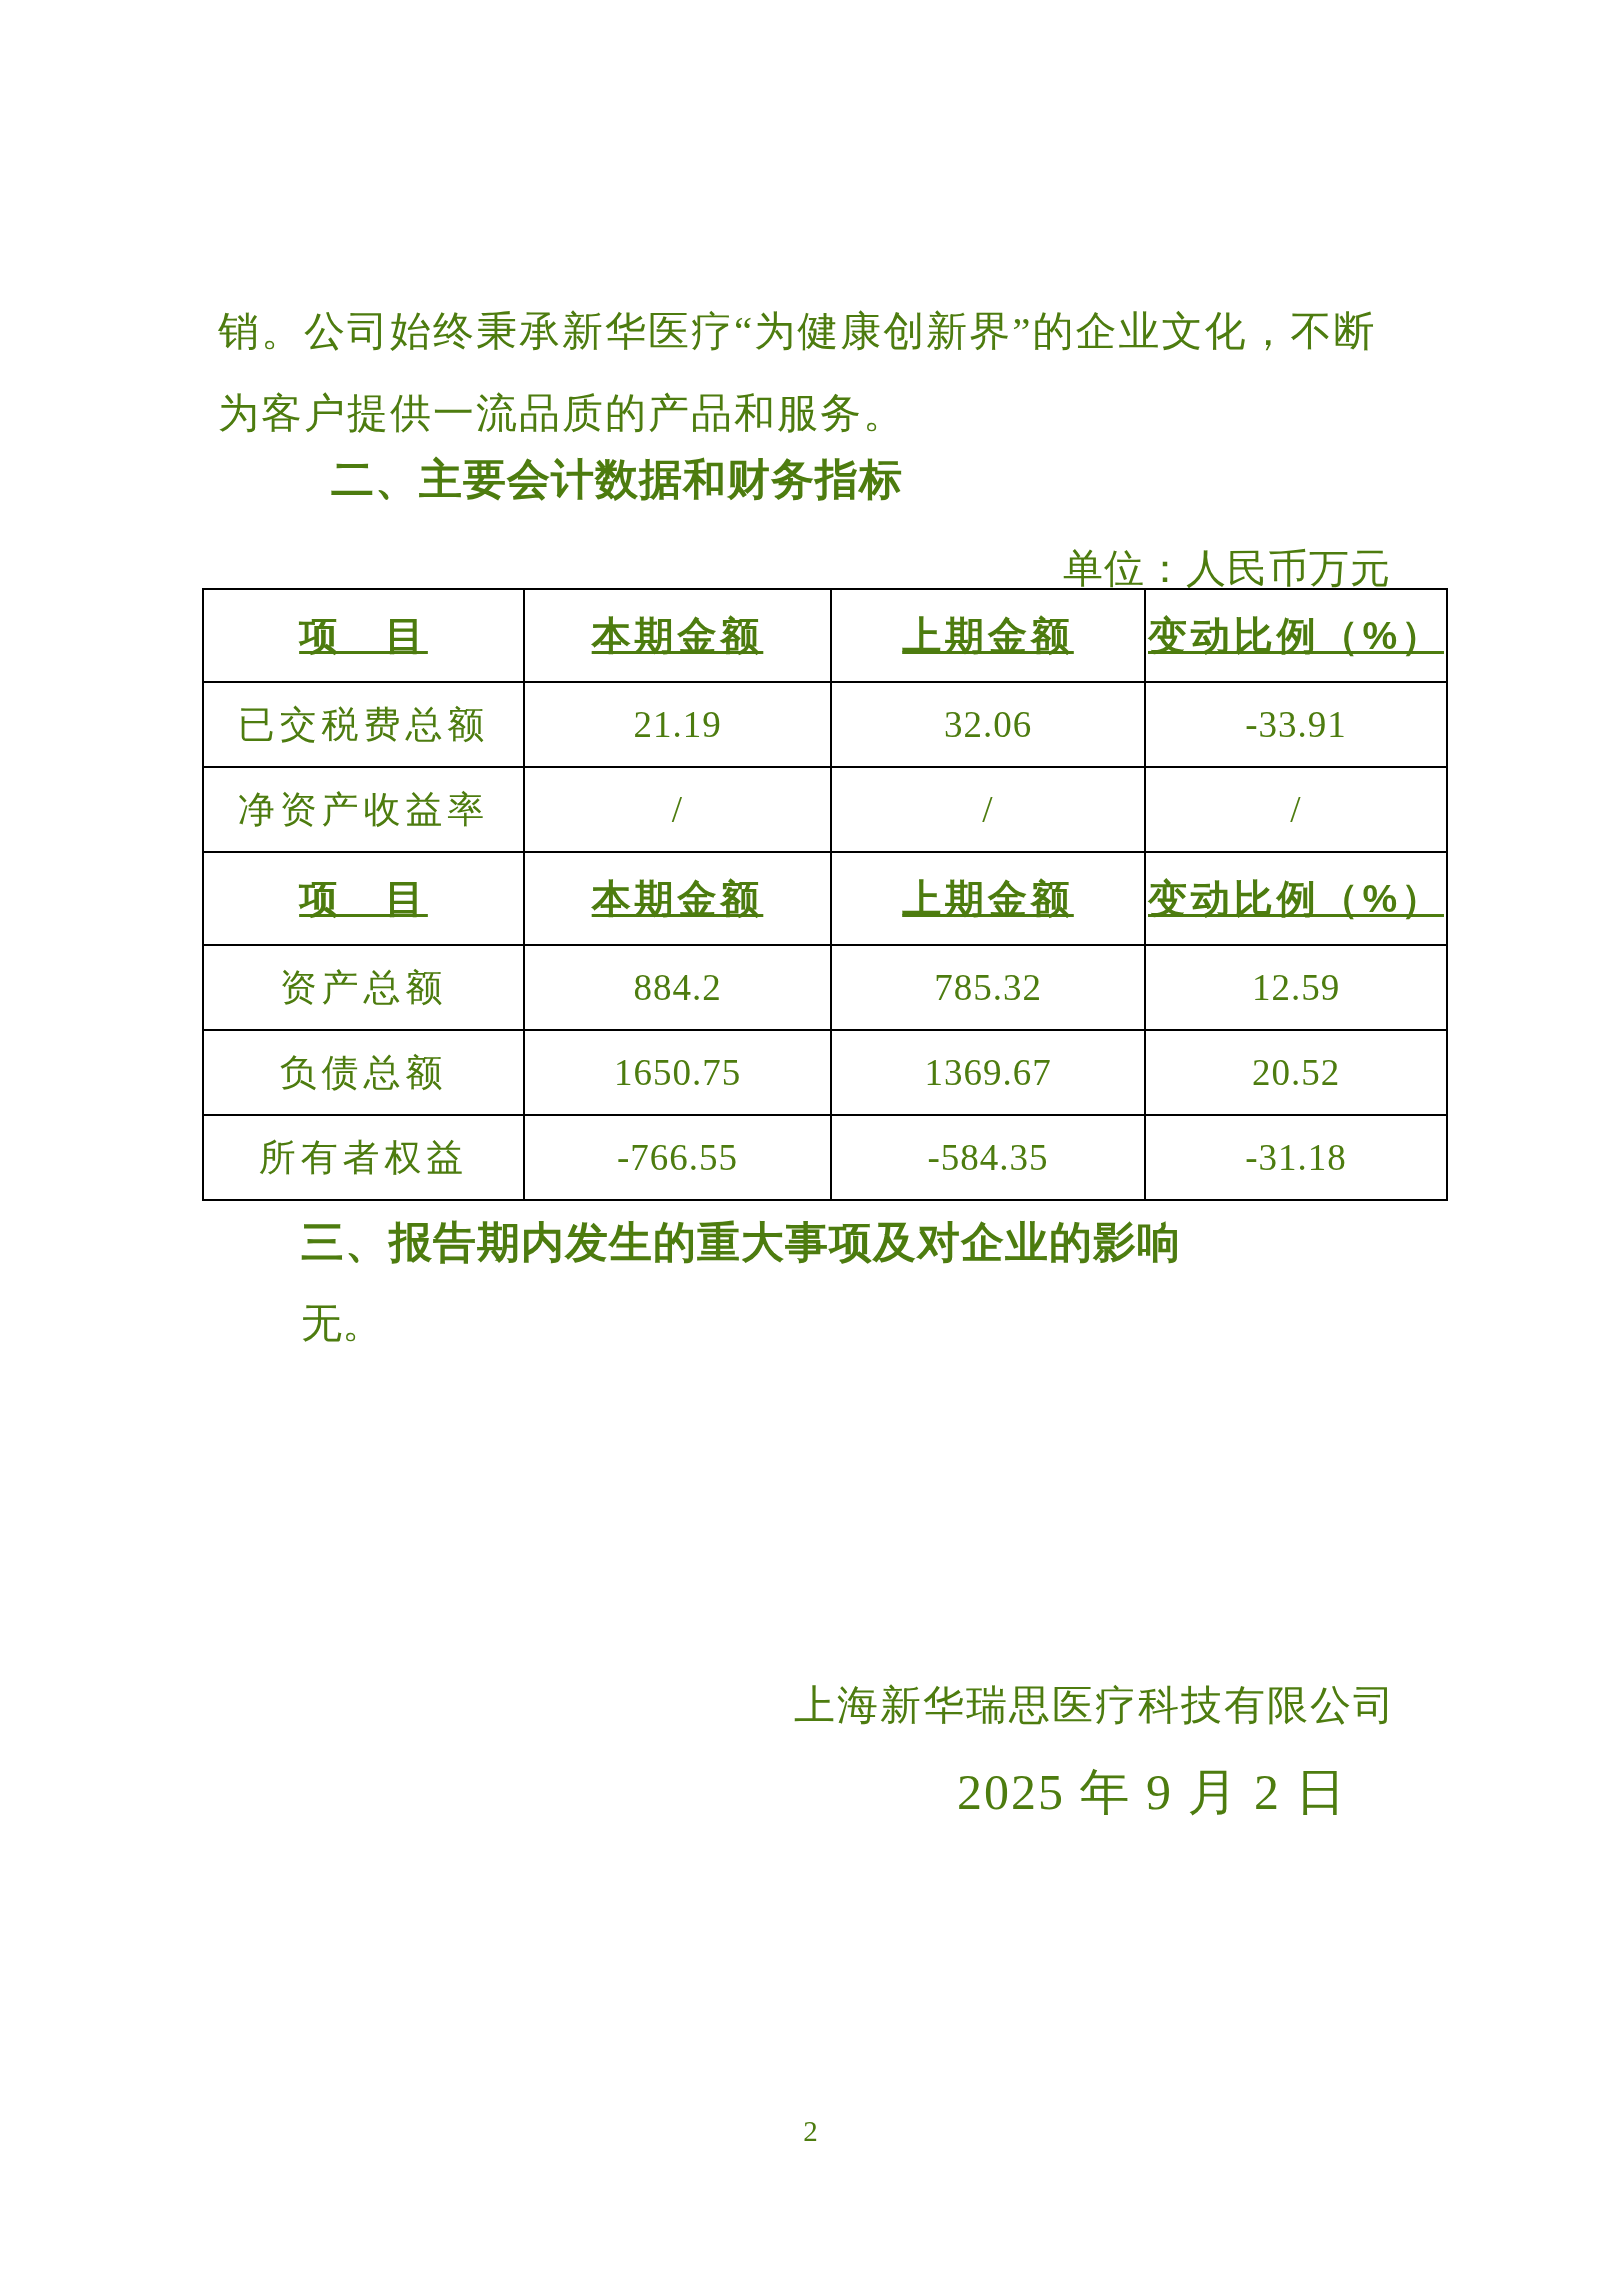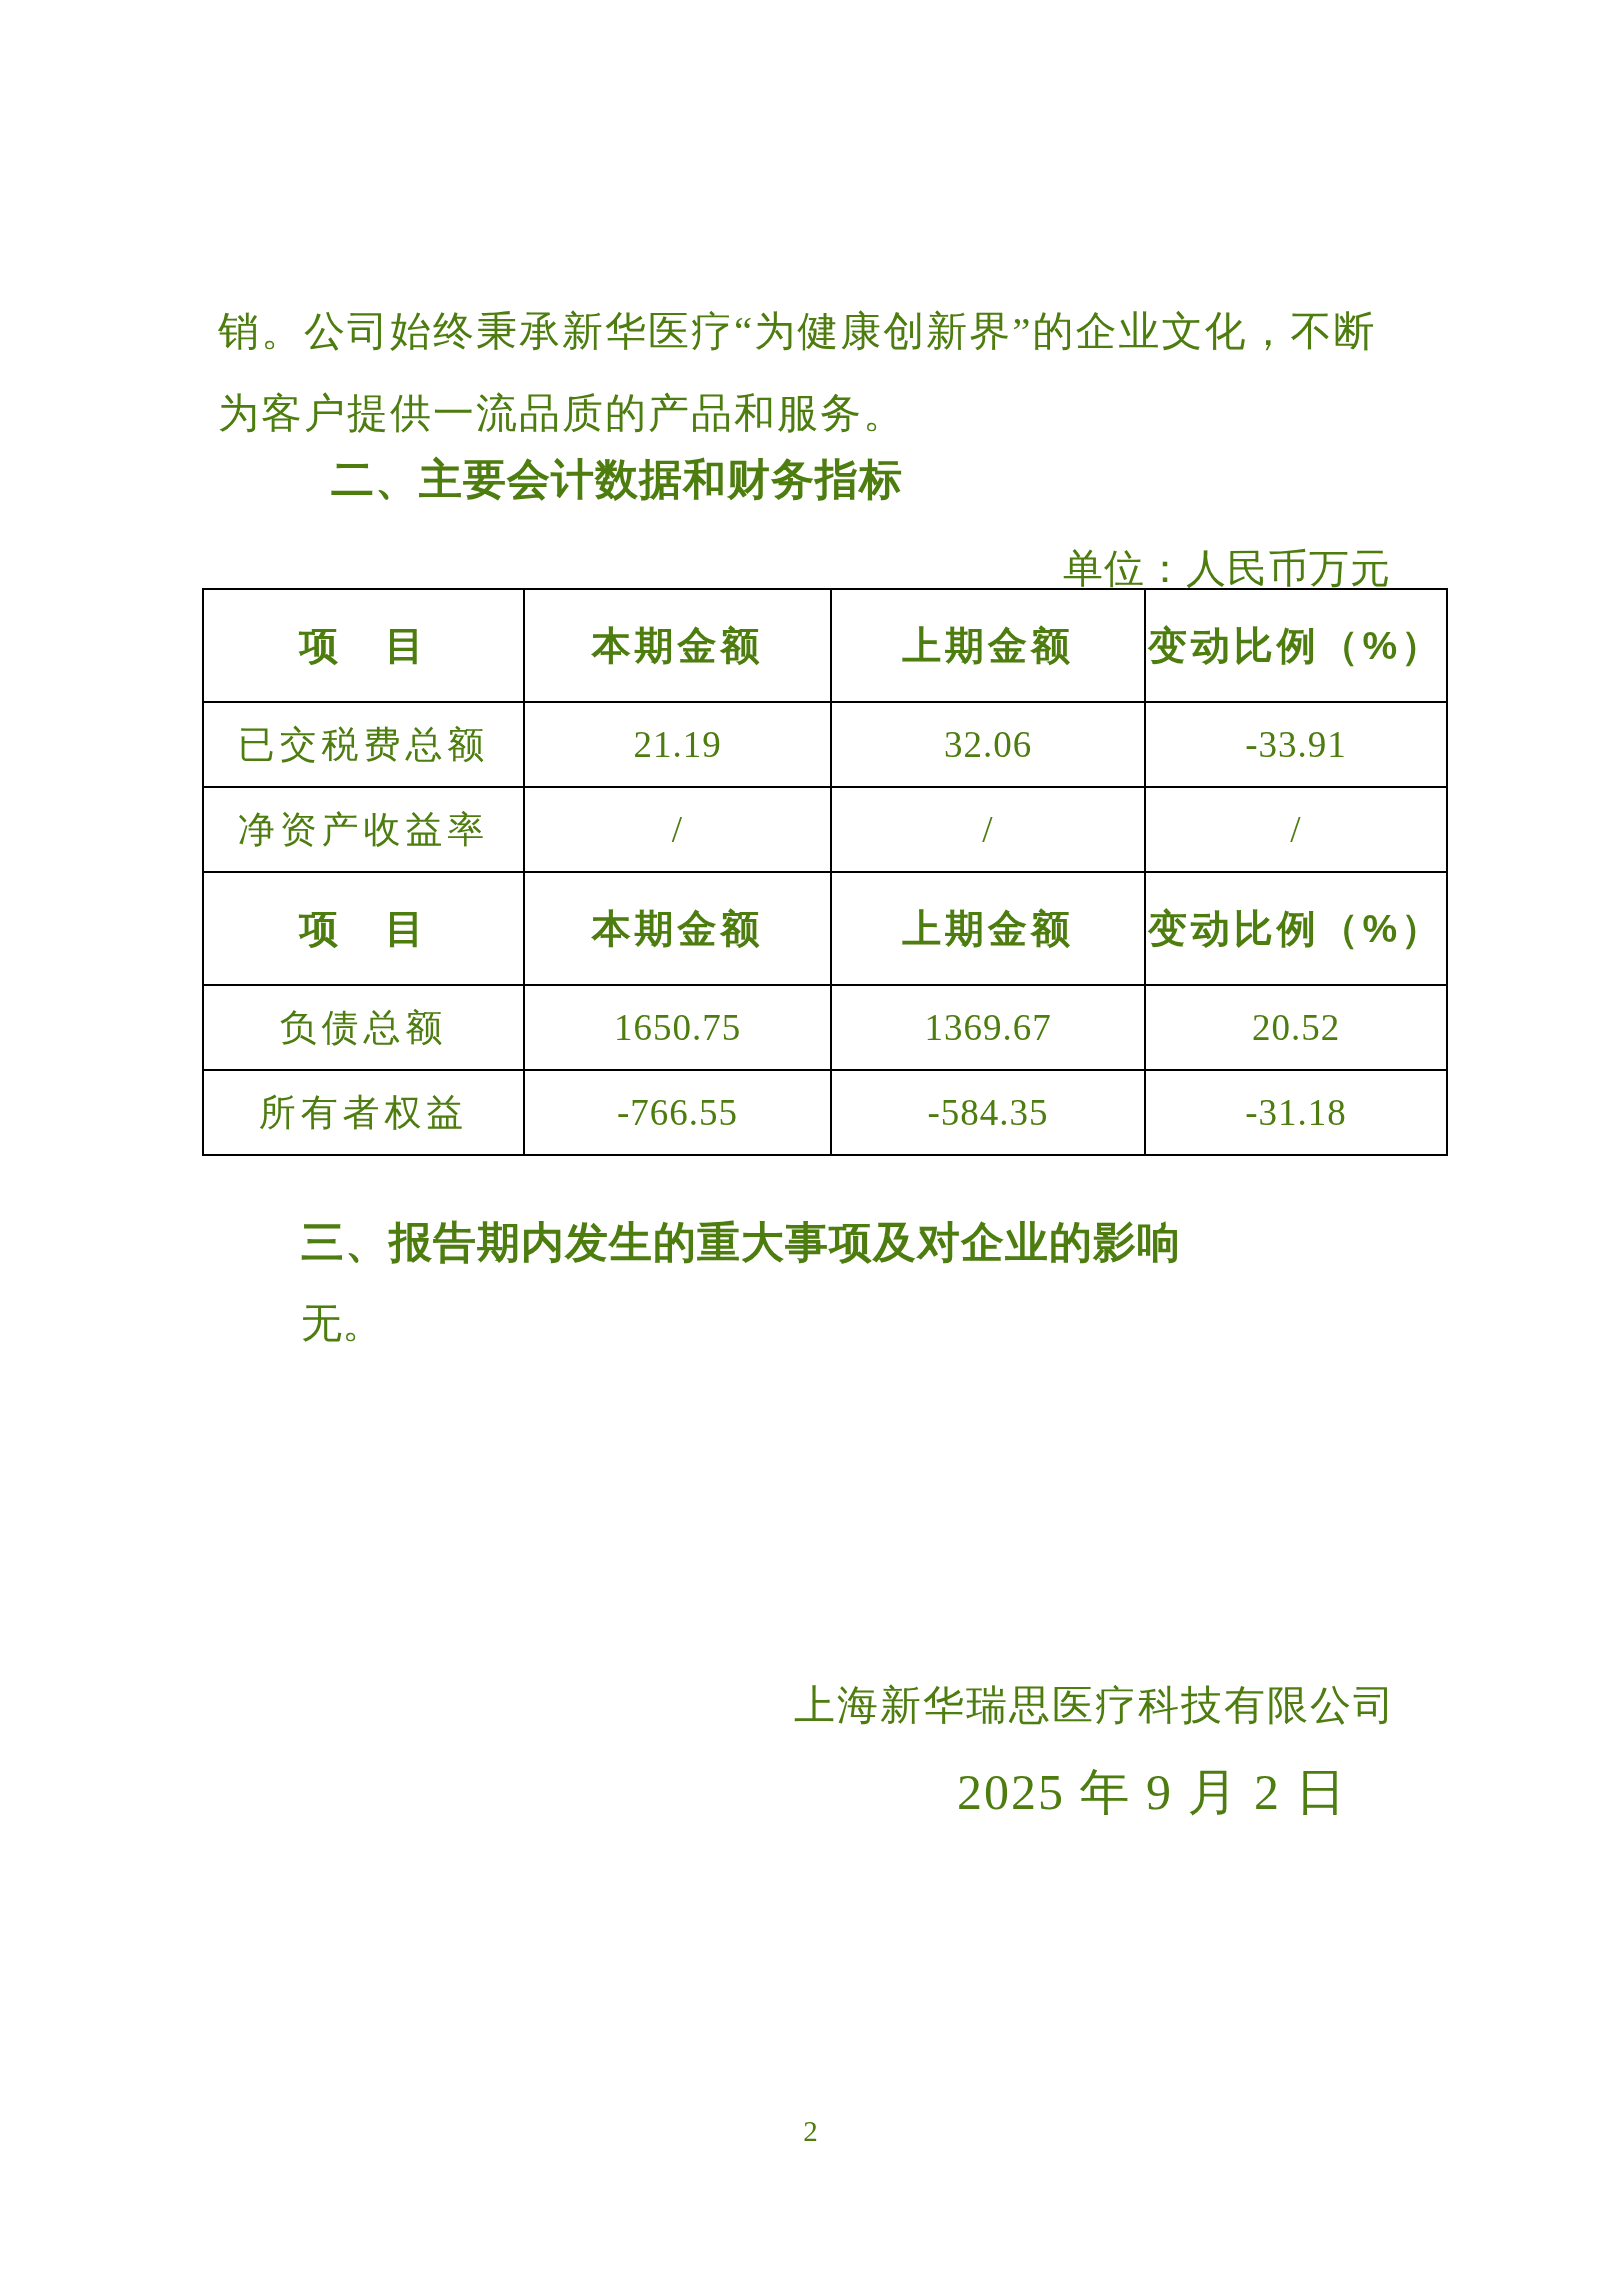--- a/index.html
+++ b/index.html
@@ -61,21 +61,21 @@
     table-layout: fixed;
     border: 2.9px solid #000000;
   }
   table.fin-table td {
     border: 2px solid #000000;
     text-align: center;
     vertical-align: middle;
     padding: 0;
     overflow: hidden;
   }
-  tr.header { height: 113px; }
+  tr.header { height: 93px; text-decoration: underline; }
   tr.data   { height: 85px; }
   tr.header td {
     font-family: "Liberation Sans", "DejaVu Sans", sans-serif;
     font-weight: bold;
     font-size: 39px;
     letter-spacing: 3.9px;
   }
   tr.data td {
     font-family: "Liberation Serif", "DejaVu Serif", serif;
     font-size: 37px;
@@ -157,20 +157,26 @@
           <td class="col-num">/</td>
           <td class="col-num">/</td>
         </tr>
         <tr class="header">
           <td class="col-label">项　目</td>
           <td class="col-num">本期金额</td>
           <td class="col-num">上期金额</td>
           <td class="col-num">变动比例（%）</td>
         </tr>
         <tr class="data">
+          <td class="col-label">资产总额</td>
+          <td class="col-num">884.2</td>
+          <td class="col-num">785.32</td>
+          <td class="col-num">12.59</td>
+        </tr>
+        <tr class="data">
           <td class="col-label">负债总额</td>
           <td class="col-num">1650.75</td>
           <td class="col-num">1369.67</td>
           <td class="col-num">20.52</td>
         </tr>
         <tr class="data">
           <td class="col-label">所有者权益</td>
           <td class="col-num">-766.55</td>
           <td class="col-num">-584.35</td>
           <td class="col-num">-31.18</td>

